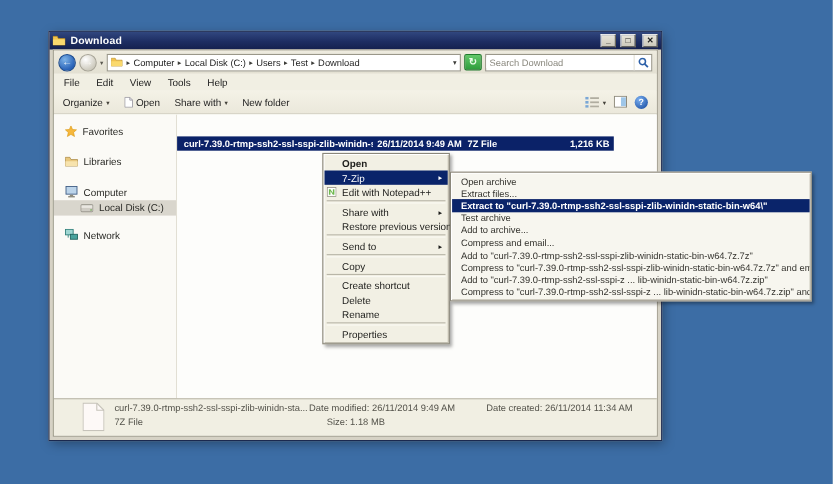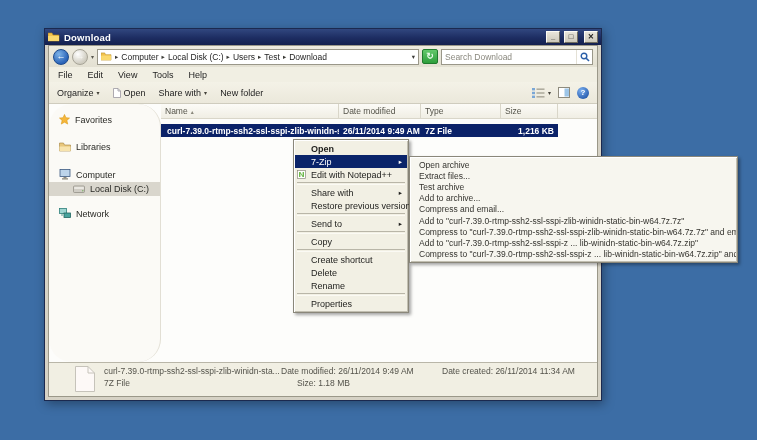--- a/index.html
+++ b/index.html
@@ -44,21 +44,21 @@
   .toolbar { height:22px; background:linear-gradient(180deg,#f4f2e7,#ebe8db); border-bottom:1px solid #cfccbe;
     display:flex; align-items:center; gap:13px; padding:0 8px; flex:0 0 auto; }
   .tool-item { display:flex; align-items:center; gap:3px; font-size:9px; color:#1e1e1e; }
   .tool-dd { font-size:6px; color:#44423a; }
   .toolbar-right { margin-left:auto; display:flex; align-items:center; gap:7px; }
   .help-circle { width:12px; height:12px; border-radius:50%; background:radial-gradient(circle at 35% 30%,#7aaff0,#2b5fb0 75%);
     color:#fff; font-size:8px; font-weight:bold; display:flex; align-items:center; justify-content:center; }
 
   
   .main { flex:1; display:flex; background:#fdfdfb; overflow:hidden; }
-  .sidebar { width:112px; background:#fbfaf6; border-right:1px solid #e2dfd4; padding-top:8px; flex:0 0 auto;border-radius:23px; }
+  .sidebar { width:112px; background:#fbfaf6; border-right:1px solid #e2dfd4; padding-top:8px; flex:0 0 auto; }
   .side-item { display:flex; align-items:center; gap:5px; font-size:9px; color:#2a2a26; padding:2px 2px 2px 10px; }
   .side-item.indent { padding-left:24px; }
   .side-item.selected { background:#d9d6cd; }
   .gap-s { height:10px; } .gap-m { height:13px; }
 
   .filelist { flex:1; position:relative; background:#fdfdfb; }
   .lheader { display:flex; height:15px; background:linear-gradient(180deg,#fcfbf7,#f0eee4); border-bottom:1px solid #d9d6c9; }
   .lh-cell { font-size:8.5px; color:#55544a; padding:1px 4px; border-right:1px solid #d9d6c9; display:flex; align-items:center; gap:3px; }
   .lh-name { width:178px; } .lh-date { width:82px; } .lh-type { width:80px; } .lh-size { width:57px; justify-content:flex-start; }
   .lh-fill { flex:1; border-right:0; }
@@ -238,36 +238,20 @@
           <svg width="12" height="11" viewBox="0 0 12 11">
               <rect x="0.5" y="0.5" width="7" height="5" fill="#9fd6d2" stroke="#2e7f7a" stroke-width="0.8"></rect>
               <rect x="5" y="5" width="6.5" height="4.5" fill="#49a39d" stroke="#206560" stroke-width="0.8"></rect>
               <line x1="3" y1="5.5" x2="3" y2="8" stroke="#2e7f7a" stroke-width="0.8"></line>
             </svg>
           <span>Network</span>
         </div>
       </div>
 
       <div class="filelist">
-        <div class="lheader">
-          <span class="lh-cell lh-name">
-            <span>Name</span>
-            <span class="sort-caret">▴</span>
-          </span>
-          <span class="lh-cell lh-date">
-              <span>Date modified</span>
-            </span>
-          <span class="lh-cell lh-type">
-              <span>Type</span>
-            </span>
-          <span class="lh-cell lh-size">
-              <span>Size</span>
-            </span>
-          <span class="lh-cell lh-fill"></span>
-        </div>
         <div class="frow">
           <span class="fr-name">
             <svg width="8" height="10" viewBox="0 0 8 10">
                 <path d="M0.5 0.5 L5 0.5 L7.5 3 L7.5 9.5 L0.5 9.5 Z" fill="#fff" stroke="#b8b5c2" stroke-width="0.8"></path>
                 <path d="M5 0.5 L5 3 L7.5 3" fill="none" stroke="#b8b5c2" stroke-width="0.8"></path>
               </svg>
             <span>curl-7.39.0-rtmp-ssh2-ssl-sspi-zlib-winidn-sta...</span>
           </span>
           <span class="fr-date">26/11/2014 9:49 AM</span>
           <span class="fr-type">7Z File</span>
@@ -329,20 +313,21 @@
   <div class="cm-item">Create shortcut</div>
   <div class="cm-item">Delete</div>
   <div class="cm-item">Rename</div>
   <div class="cm-sep"></div>
   <div class="cm-item">Properties</div>
 </div>
 
 <div class="menu submenu">
   <div class="sm-item">Open archive</div>
   <div class="sm-item">Extract files...</div>
+  <div class="sm-item hl">Extract to "curl-7.39.0-rtmp-ssh2-ssl-sspi-zlib-winidn-static-bin-w64\"</div>
   <div class="sm-item">Test archive</div>
   <div class="sm-item">Add to archive...</div>
   <div class="sm-item">Compress and email...</div>
   <div class="sm-item">Add to "curl-7.39.0-rtmp-ssh2-ssl-sspi-zlib-winidn-static-bin-w64.7z.7z"</div>
   <div class="sm-item">Compress to "curl-7.39.0-rtmp-ssh2-ssl-sspi-zlib-winidn-static-bin-w64.7z.7z" and email</div>
   <div class="sm-item">Add to "curl-7.39.0-rtmp-ssh2-ssl-sspi-z ... lib-winidn-static-bin-w64.7z.zip"</div>
   <div class="sm-item">Compress to "curl-7.39.0-rtmp-ssh2-ssl-sspi-z ... lib-winidn-static-bin-w64.7z.zip" and email</div>
 </div>
 
 </body></html>

